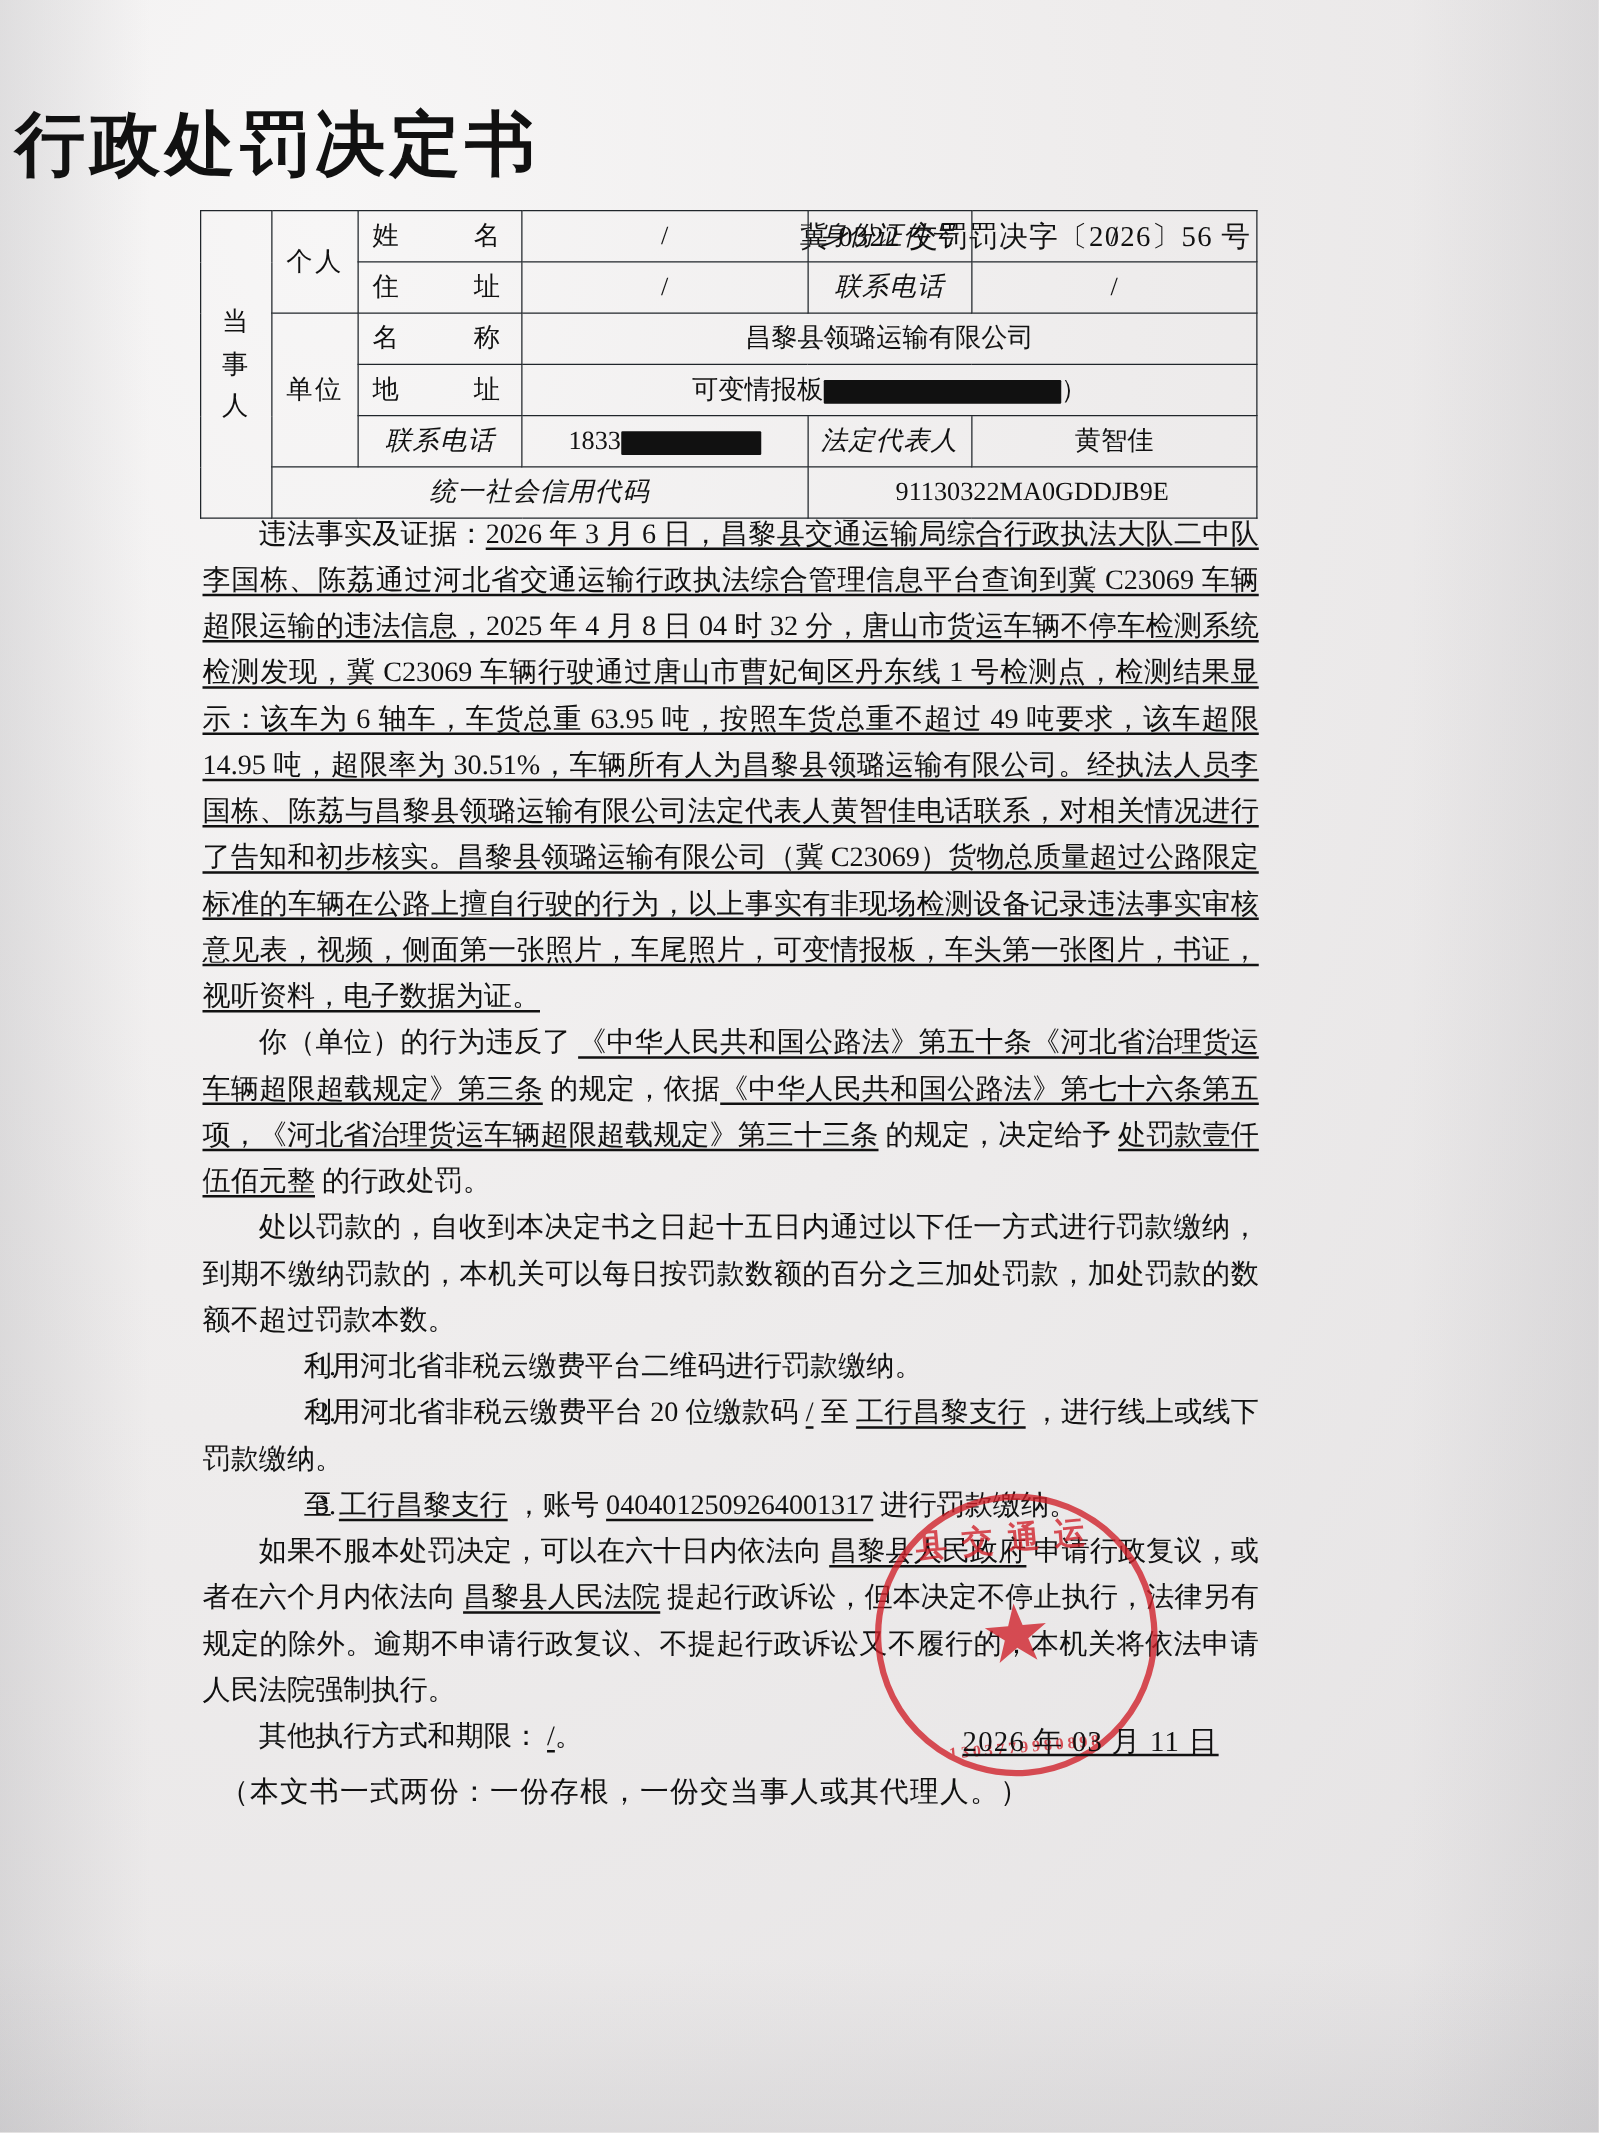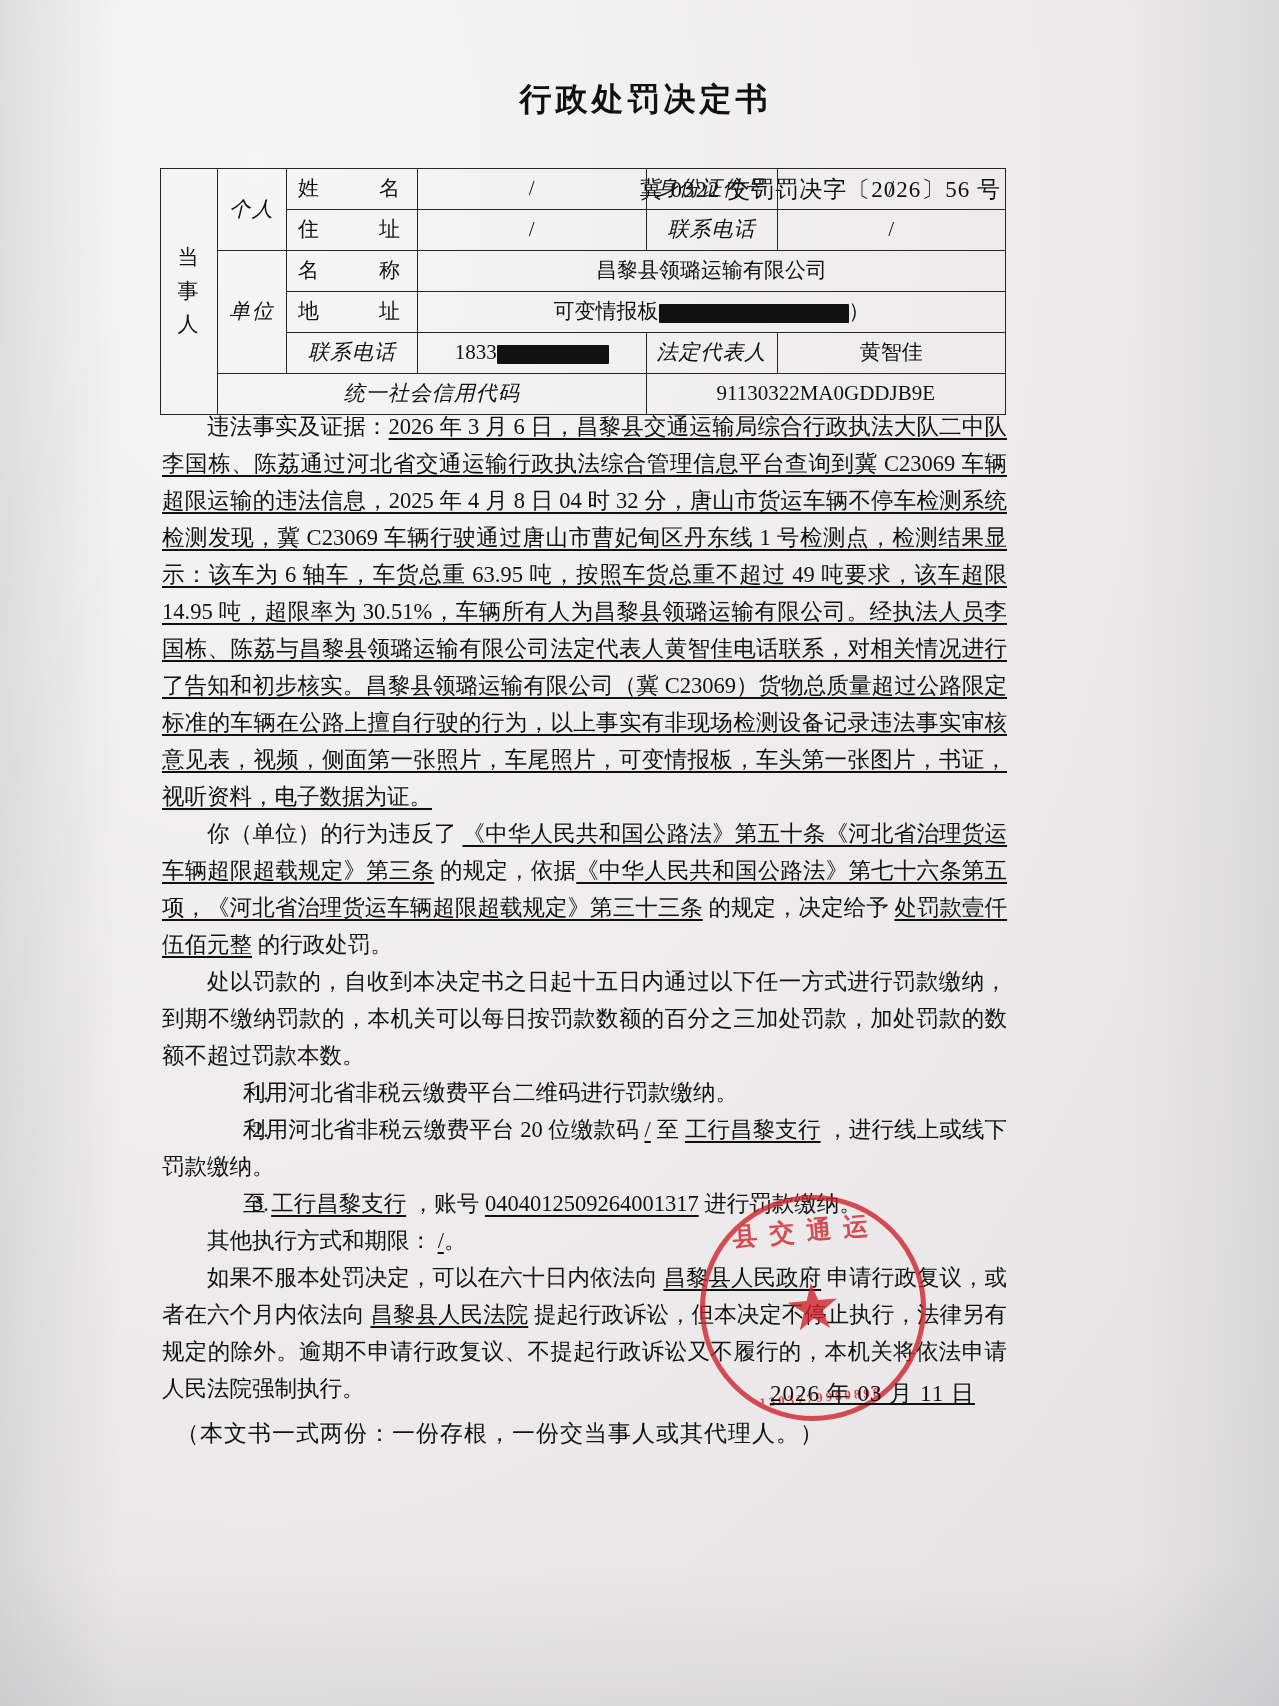--- a/index.html
+++ b/index.html
@@ -45,22 +45,21 @@
     position: absolute;
     left: 0; top: 0;
     width: 1279px;
     height: 1706px;
   }
 
   .doc-title {
     position: absolute;
     left: 0; right: 0;
     top: 78px;
-    text-align: center;
-    font-size: 32px;
+    font-size: 56px;
     font-weight: bold;
     letter-spacing: 4px;
     font-family: "DejaVu Serif", "Liberation Serif", serif;
     padding-left: 12px;
   }
 
   .doc-number {
     position: absolute;
     right: 278px;
     top: 142px;
@@ -93,21 +92,20 @@
     font-size: 21px;
     letter-spacing: 2px;
   }
   td.vlabel span {
     display: block;
     line-height: 1.6;
   }
   td.rowlabel {
     width: 60px;
     letter-spacing: 2px;
-    font-style: italic;
   }
   td.fieldname {
     width: 122px;
     letter-spacing: 6px;
   }
   td.fieldname.tight { letter-spacing: 1px; font-style: italic; }
   td.value { }
 
   .redact {
     display: inline-block;
@@ -291,30 +289,30 @@
 
     <p class="ol-item">
       <span class="num">3.</span><span>至</span>
       <span class="u">工行昌黎支行</span>
       <span>，账号</span>
       <span class="u">0404012509264001317</span>
       <span>进行罚款缴纳。</span>
     </p>
 
     <p>
-      <span>其他执行方式和期限：</span>
-      <span class="u">/</span><span>。</span>
-    </p>
-
-    <p>
       <span>如果不服本处罚决定，可以在六十日内依法向</span>
       <span class="u">昌黎县人民政府</span>
       <span>申请行政复议，或者在六个月内依法向</span>
       <span class="u">昌黎县人民法院</span>
       <span>提起行政诉讼，但本决定不停止执行，法律另有规定的除外。逾期不申请行政复议、不提起行政诉讼又不履行的，本机关将依法申请人民法院强制执行。</span>
+    </p>
+
+    <p>
+      <span>其他执行方式和期限：</span>
+      <span class="u">/</span><span>。</span>
     </p>
 
   </div>
 
   <div class="seal">
     <div class="arc-top">县交通运</div>
     <div class="star">★</div>
     <div class="arc-bottom">1303779980898</div>
   </div>
   <div class="seal-date">2026 年 03 月 11 日</div>

